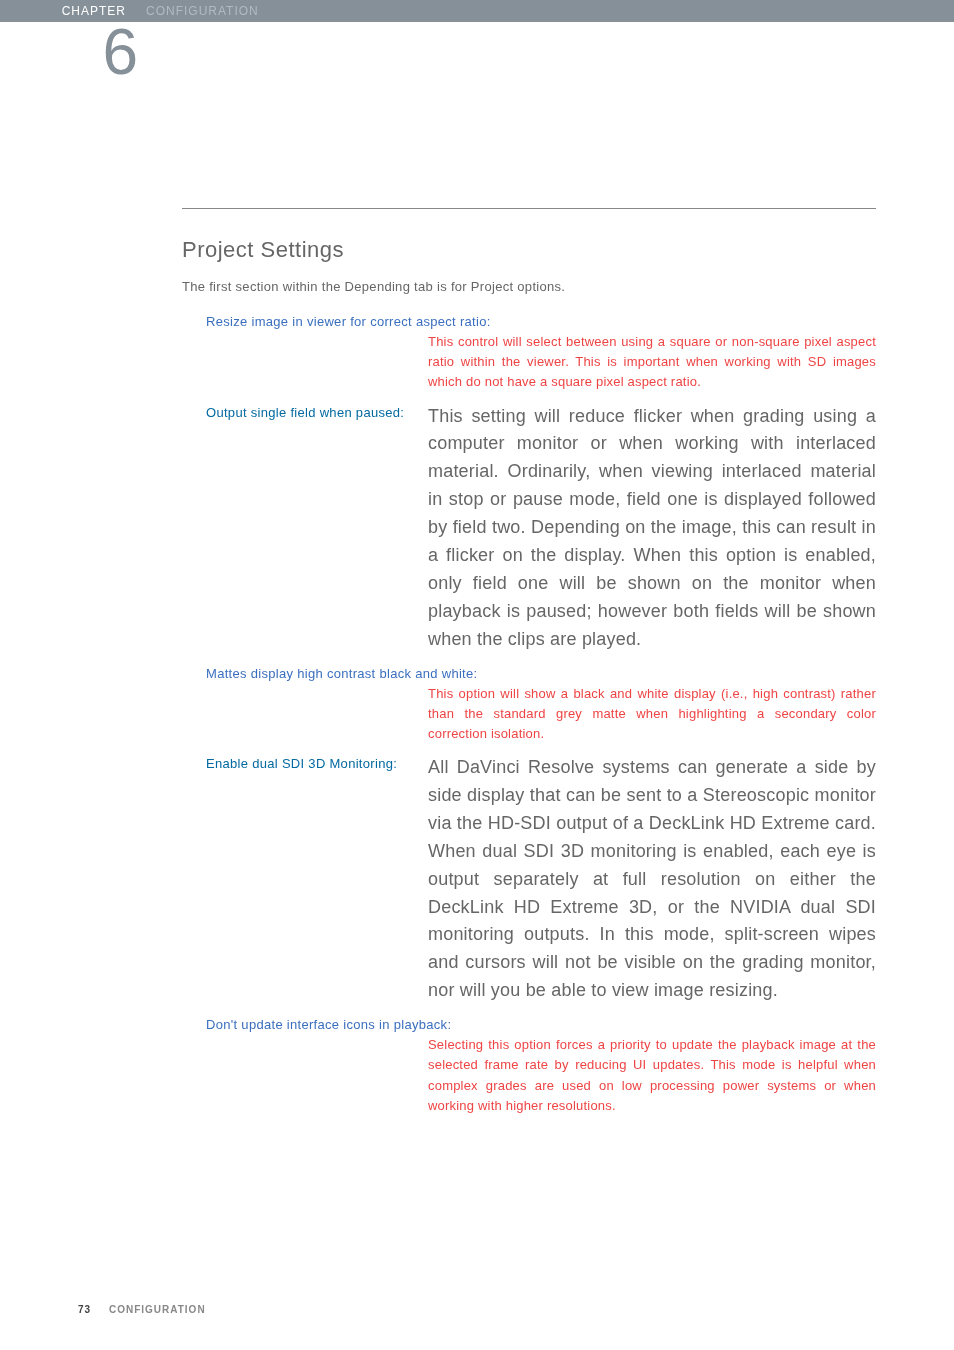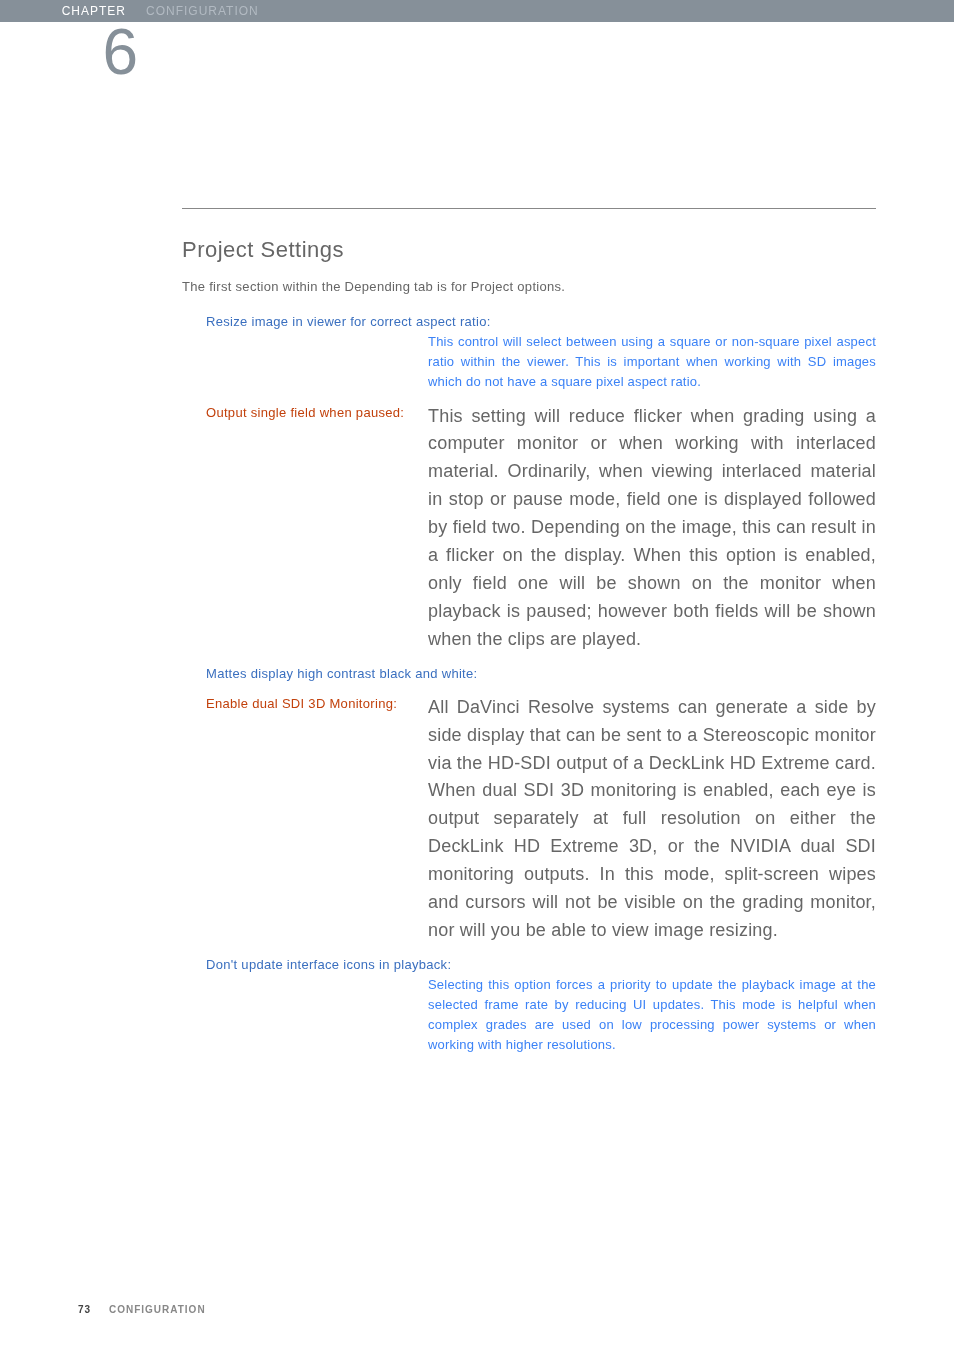--- a/index.html
+++ b/index.html
@@ -16,27 +16,27 @@
     font-size: 64px; font-weight: 300; line-height: 60px; letter-spacing: -2px; }
   
   .page { padding: 0 78px 0 182px; }
   .rule { border: none; border-top: 1px solid #888; margin: 126px 0 28px 0; }
   h2.section-title { font-size: 22px; font-weight: 400; color: #666;
     letter-spacing: 0.5px; margin-bottom: 16px; }
   .intro { font-size: 13px; color: #666; letter-spacing: 0.3px;
     margin-bottom: 18px; }
   .setting { margin: 0 0 6px 24px; }
   .setting__row { display: flex; align-items: flex-start; }
-  .setting__label { color: #c2410c; font-size: 13px; letter-spacing: 0.3px;
+  .setting__label { color: #0369a1; font-size: 13px; letter-spacing: 0.3px;
     width: 222px; flex: 0 0 222px; padding-right: 8px; line-height: 1.55; }
   .setting__body { flex: 1; font-size: 18px; color: #666; line-height: 1.55;
     letter-spacing: 0.2px; text-align: justify; }
   .setting__label--full { color: #3a6fbf; font-size: 13px;
     letter-spacing: 0.3px; line-height: 1.55; }
-  .setting__body--indent { margin-left: 222px; font-size: 13px; color: #3b82f6;
+  .setting__body--indent { margin-left: 222px; font-size: 13px; color: #ef4444;
     line-height: 1.55; letter-spacing: 0.2px; text-align: justify; }
   .setting + .setting { margin-top: 10px; }
   
   .footer { position: absolute; left: 78px; top: 1304px; font-size: 10px;
     color: #888; letter-spacing: 1px; font-weight: bold; }
   .footer .pg { color: #444; margin-right: 14px; }
 </style>
 </head>
 <body>
 
@@ -60,20 +60,21 @@
 
   <div class="setting">
     <div class="setting__row">
       <div class="setting__label">Output single field when paused:</div>
       <div class="setting__body">This setting will reduce flicker when grading using a computer monitor or when working with interlaced material. Ordinarily, when viewing interlaced material in stop or pause mode, field one is displayed followed by field two. Depending on the image, this can result in a flicker on the display. When this option is enabled, only field one will be shown on the monitor when playback is paused; however both fields will be shown when the clips are played.</div>
     </div>
   </div>
 
   <div class="setting">
     <div class="setting__label--full">Mattes display high contrast black and white:</div>
+    <div class="setting__body--indent">This option will show a black and white display (i.e., high contrast) rather than the standard grey matte when highlighting a secondary color correction isolation.</div>
   </div>
 
   <div class="setting">
     <div class="setting__row">
       <div class="setting__label">Enable dual SDI 3D Monitoring:</div>
       <div class="setting__body">All DaVinci Resolve systems can generate a side by side display that can be sent to a Stereoscopic monitor via the HD-SDI output of a DeckLink HD Extreme card. When dual SDI 3D monitoring is enabled, each eye is output separately at full resolution on either the DeckLink HD Extreme 3D, or the NVIDIA dual SDI monitoring outputs. In this mode, split-screen wipes and cursors will not be visible on the grading monitor, nor will you be able to view image resizing.</div>
     </div>
   </div>
 
   <div class="setting">

